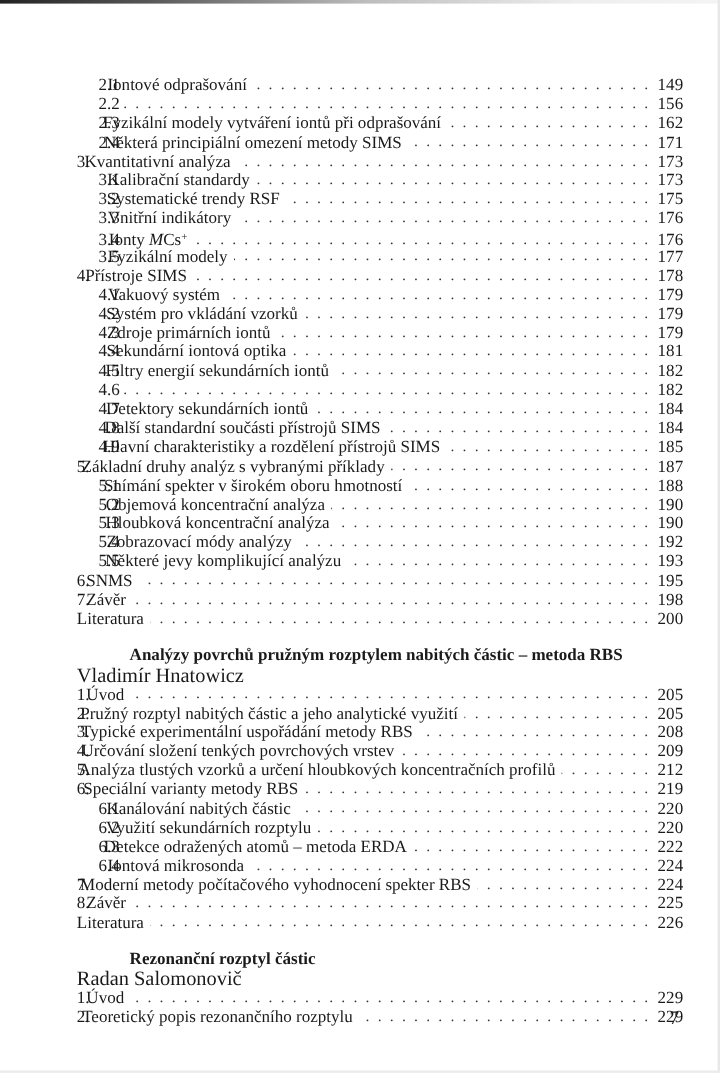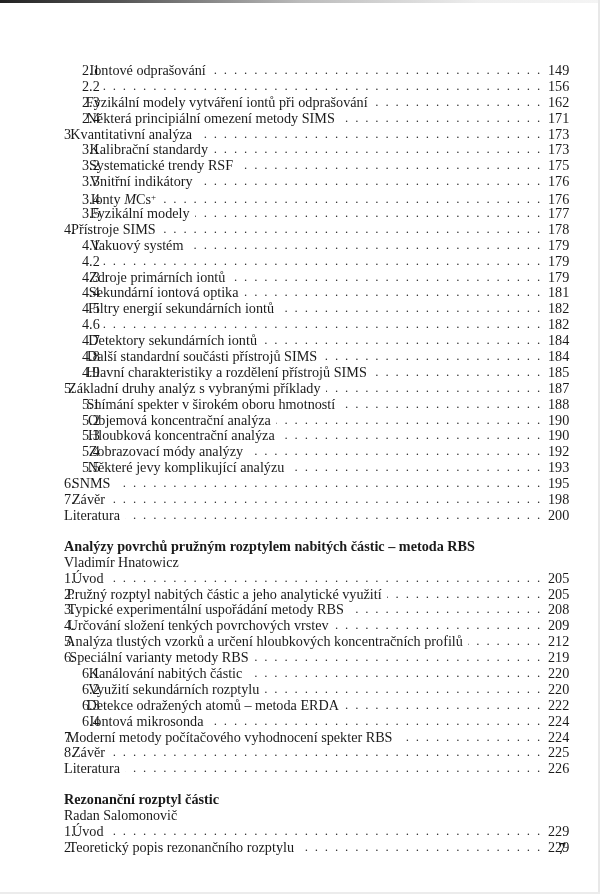--- a/index.html
+++ b/index.html
@@ -42,23 +42,23 @@
     position: relative; top: -1px;
   }
   .row .leader::after {
     content: ". . . . . . . . . . . . . . . . . . . . . . . . . . . . . . . . . . . . . . . . . . . . . . . . . . . . . . . . . . . . . . . . . . . . . . . . . . . . . . . . . . . . . . . . . . . .";
     white-space: pre; font-size: 13px; letter-spacing: 1.8px;
     display: block; text-align: right; direction: rtl;
   }
   .row .page { flex: 0 0 auto; min-width: 22px; }
   .gap { height: 15px; }
   .section-title {
-    font-weight: bold; font-size: 14.2px; height: 15.9px; line-height: 15.9px; white-space: nowrap;
-  }
-  .author { font-size: 14px; height: 15.9px; line-height: 15.9px; white-space: nowrap; }
+    font-weight: bold; font-size: 14.2px; height: 15.9px; line-height: 15.9px; white-space: nowrap; margin-left: 44px;
+  }
+  .author { font-size: 17px; height: 15.9px; line-height: 15.9px; white-space: nowrap; }
   .page-number {
     position: absolute; left: 558px; top: 840px; font-size: 16px;
   }
   em.mcs { font-style: italic; }
   sup.plus { font-size: 9px; vertical-align: 4px; }
 </style>
 </head>
 <body>
 
 <div class="scan-edge-top"></div>
@@ -132,20 +132,21 @@
       <span class="page">178</span>
     </div>
     <div class="row sub">
       <span class="num">4.1</span>
       <span class="title">Vakuový systém</span>
       <span class="leader"></span>
       <span class="page">179</span>
     </div>
     <div class="row sub">
       <span class="num">4.2</span>
+      <span class="title">Systém pro vkládání vzorků</span>
       <span class="leader"></span>
       <span class="page">179</span>
     </div>
     <div class="row sub">
       <span class="num">4.3</span>
       <span class="title">Zdroje primárních iontů</span>
       <span class="leader"></span>
       <span class="page">179</span>
     </div>
     <div class="row sub">

